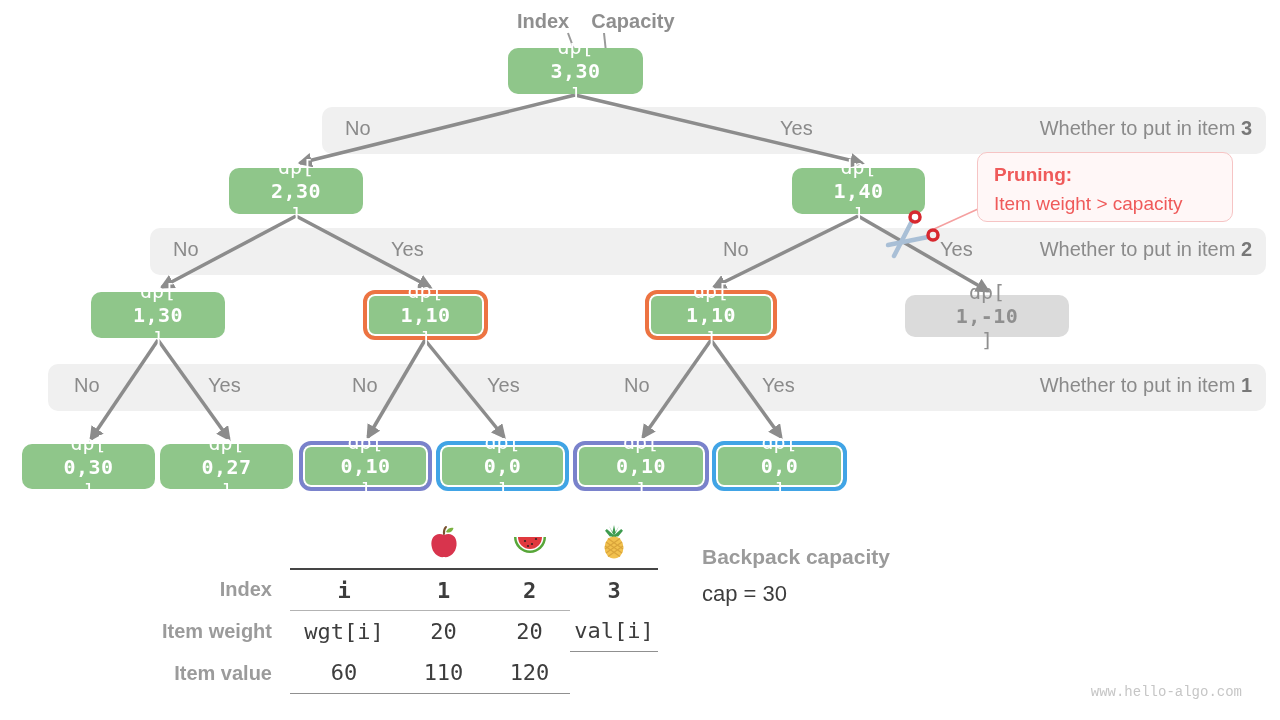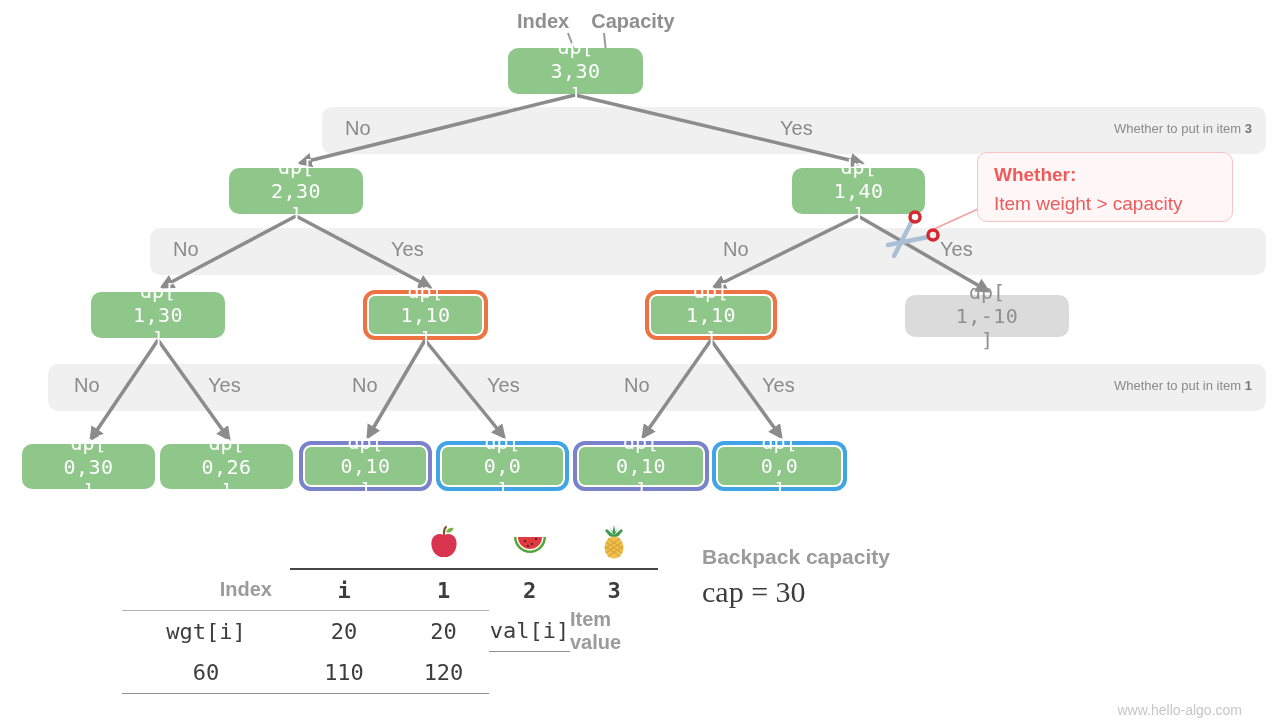--- a/index.html
+++ b/index.html
@@ -8,29 +8,29 @@
     --band-bg:#F0F0F0; --band-text:#8A8A8A; --edge:#8C8C8C;
     --red:#EF5A5A; --red-border:#F6C4C4; --red-bg:#FFF7F7;
     --dark:#3D3D3D; --label-gray:#9B9B9B; --watermark:#C6C6C6;
   }
   html,body{margin:0;padding:0;}
   .stage{position:relative;width:1280px;height:720px;background:#ffffff;overflow:hidden;
          font-family:"Liberation Sans","DejaVu Sans",sans-serif;}
   
   .band{position:absolute;height:47px;background:var(--band-bg);border-radius:10px;z-index:1;}
   .band .dec{position:absolute;top:0;line-height:43px;font-size:20px;color:var(--band-text);}
-  .band .q{position:absolute;top:0;right:14px;line-height:43px;font-size:13px;color:var(--band-text);}
+  .band .q{position:absolute;top:0;right:14px;line-height:43px;font-size:20px;color:var(--band-text);}
   .band .q b{font-weight:bold;color:#787878;}
   
   svg.edges{position:absolute;left:0;top:0;z-index:2;pointer-events:none;}
   
   .node{position:absolute;display:flex;align-items:center;justify-content:center;z-index:3;
         background:var(--green);border-radius:10px;color:#fff;
         font-family:"DejaVu Sans Mono","Liberation Mono",monospace;font-size:20px;box-sizing:border-box;flex-direction:column;}
-  .node .args{font-weight:normal;letter-spacing:0.5px;}
+  .node .args{font-weight:bold;letter-spacing:0.5px;}
   .node.outlined{border:4px solid var(--green);box-shadow:inset 0 0 0 2px #fff;border-radius:12px;}
   .node.orange{border-color:var(--orange);}
   .node.purple{border-color:var(--purple);}
   .node.blue{border-color:var(--blue);}
   .node.gray{background:var(--gray-node-bg);color:var(--gray-node-text);}
   
   .axis-labels{position:absolute;left:517px;top:10px;z-index:3;display:flex;gap:22px;
                font-size:20px;font-weight:bold;color:#8F8F8F;}
   
   .pruning{position:absolute;left:977px;top:152px;width:256px;height:70px;box-sizing:border-box;
@@ -45,40 +45,41 @@
   .itable .cell{display:flex;align-items:center;justify-content:center;box-sizing:border-box;}
   .itable .lbl{justify-content:flex-end;padding-right:18px;font-weight:bold;font-size:20px;color:var(--label-gray);}
   .itable .mono{font-family:"DejaVu Sans Mono","Liberation Mono",monospace;font-size:22px;color:var(--dark);}
   .itable .hdr{font-weight:bold;}
   .itable .bt-dark{border-top:2px solid #454545;}
   .itable .bt-light{border-top:1px solid #B3B3B3;}
   .itable .bb{border-bottom:1.5px solid #909090;}
   
   .capacity{position:absolute;left:702px;top:545px;z-index:3;}
   .capacity .cl{font-size:21px;font-weight:bold;color:var(--label-gray);}
-  .capacity .cc{margin-top:6px;font-family:Liberation Serif, serif;
-                font-size:30px;color:var(--dark);}
-  .watermark{position:absolute;right:38px;bottom:2px;z-index:3;
-             font-family:Liberation Sans, sans-serif;font-size:14px;color:var(--watermark);}
+  .capacity .cc{margin-top:12px;font-family:Liberation Sans, sans-serif;
+                font-size:22px;color:var(--dark);}
+  .watermark{position:absolute;right:38px;bottom:20px;z-index:3;
+             font-family:Liberation Mono, monospace;font-size:14px;color:var(--watermark);}
 </style>
 </head>
 <body>
 
 <div class="stage">
 
   <div class="band" style="left:322px;top:107px;width:944px;">
     <span class="dec" style="left:23px">No</span>
     <span class="dec" style="left:458px">Yes</span>
     <span class="q"><span>Whether to put in item </span><b>3</b></span>
   </div>
   <div class="band" style="left:150px;top:228px;width:1116px;">
     <span class="dec" style="left:23px">No</span>
     <span class="dec" style="left:241px">Yes</span>
     <span class="dec" style="left:573px">No</span>
     <span class="dec" style="left:790px">Yes</span>
+    <span class="q"><span>Whether to put in item </span><b>2</b></span>
   </div>
   <div class="band" style="left:48px;top:364px;width:1218px;">
     <span class="dec" style="left:26px">No</span>
     <span class="dec" style="left:160px">Yes</span>
     <span class="dec" style="left:304px">No</span>
     <span class="dec" style="left:439px">Yes</span>
     <span class="dec" style="left:576px">No</span>
     <span class="dec" style="left:714px">Yes</span>
     <span class="q"><span>Whether to put in item </span><b>1</b></span>
   </div>
@@ -152,21 +153,21 @@
       <span class="args">1,-10</span>
       <span>]</span>
   </div>
   <div class="node" style="left:22px;top:444px;width:133px;height:45px;">
     <span>dp[</span>
       <span class="args">0,30</span>
       <span>]</span>
   </div>
   <div class="node" style="left:160px;top:444px;width:133px;height:45px;">
     <span>dp[</span>
-      <span class="args">0,26</span>
+      <span class="args">0,27</span>
       <span>]</span>
   </div>
   <div class="node outlined purple" style="left:299px;top:441px;width:133px;height:50px;">
     <span>dp[</span>
       <span class="args">0,10</span>
       <span>]</span>
   </div>
   <div class="node outlined blue" style="left:436px;top:441px;width:133px;height:50px;">
     <span>dp[</span>
       <span class="args">0,0</span>
@@ -177,21 +178,21 @@
       <span class="args">0,10</span>
       <span>]</span>
   </div>
   <div class="node outlined blue" style="left:712px;top:441px;width:135px;height:50px;">
     <span>dp[</span>
       <span class="args">0,0</span>
       <span>]</span>
   </div>
 
   <div class="pruning">
-    <span class="t"><span>Whether</span><span>:</span></span><br>
+    <span class="t"><span>Pruning</span><span>:</span></span><br>
     <span>Item weight &gt; capacity</span>
   </div>
 
   <svg class="scissors" width="60" height="60" viewBox="0 0 60 60">
     <line x1="32" y1="17" x2="14" y2="52" stroke="#A9BFD6" stroke-width="4.5" stroke-linecap="round"></line>
     <line x1="48" y1="33" x2="8" y2="41" stroke="#A9BFD6" stroke-width="4.5" stroke-linecap="round"></line>
     <circle cx="35" cy="13" r="5" fill="none" stroke="#D7282F" stroke-width="3.5"></circle>
     <circle cx="53" cy="31" r="5" fill="none" stroke="#D7282F" stroke-width="3.5"></circle>
   </svg>
 
@@ -225,20 +226,21 @@
         <path d="M10 18 L26 29 M10 29 L26 18 M12 14.5 L27 25 M9 22 L24 32.5 M24 14.5 L9 25 M27 22 L12 32.5" stroke="#D9A43B" stroke-width="1.2"></path>
       </svg>
     </div>
 
     <div class="cell lbl">Index</div>
     <div class="cell mono hdr bt-dark">i</div>
     <div class="cell mono hdr bt-dark">1</div>
     <div class="cell mono hdr bt-dark">2</div>
     <div class="cell mono hdr bt-dark">3</div>
 
+    <div class="cell lbl">Item weight</div>
     <div class="cell mono bt-light">wgt[i]</div>
     <div class="cell mono bt-light">20</div>
     <div class="cell mono bt-light">20</div>
 
     <div class="cell mono bb">val[i]</div>
     <div class="cell lbl">Item value</div>
     <div class="cell mono bb">60</div>
     <div class="cell mono bb">110</div>
     <div class="cell mono bb">120</div>
   </div>

